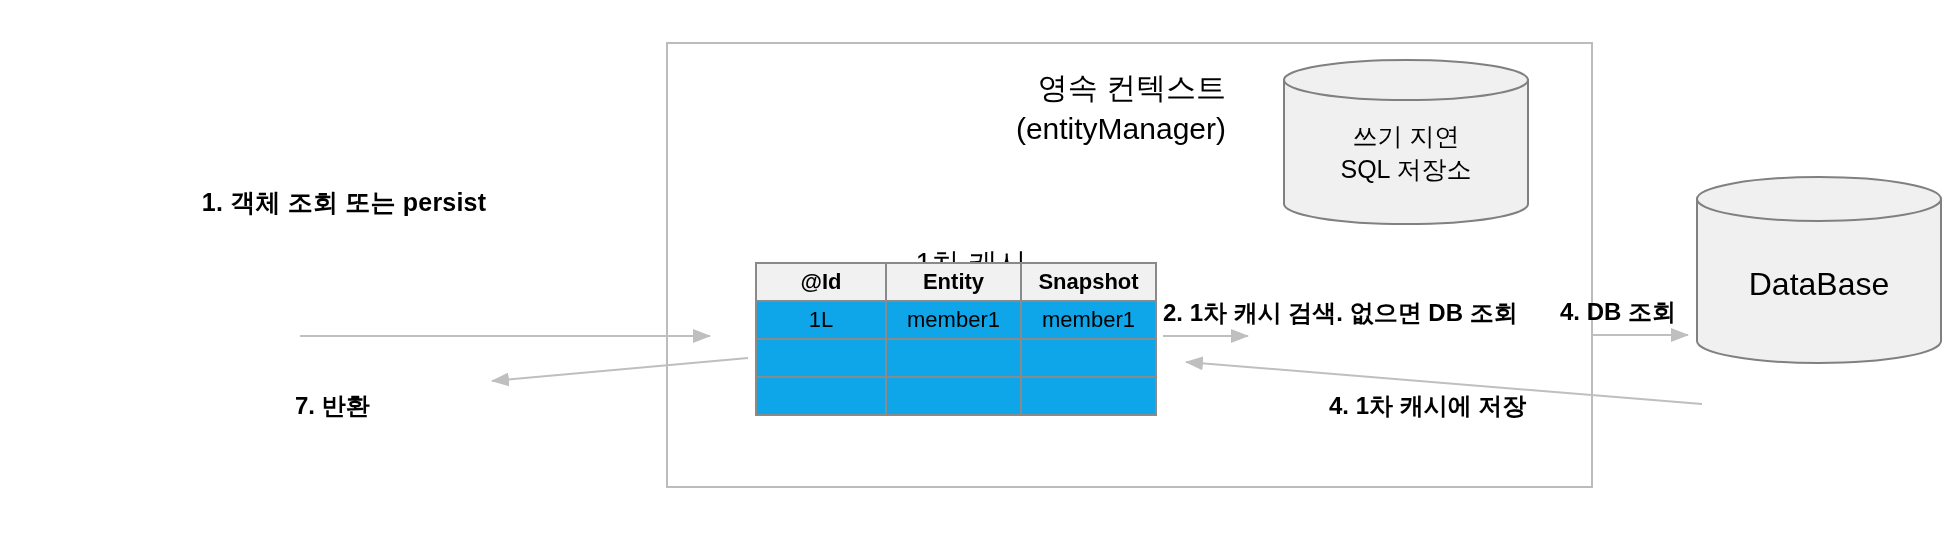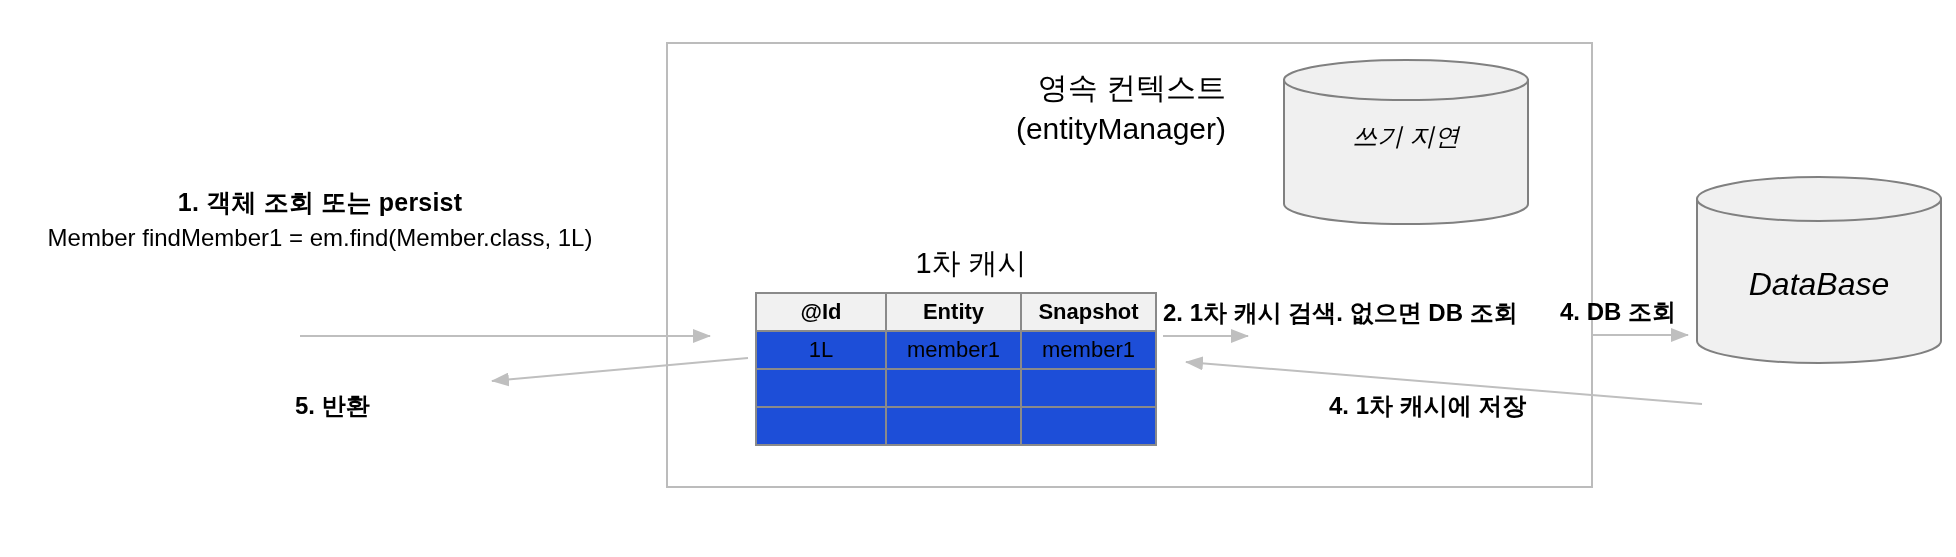--- a/index.html
+++ b/index.html
@@ -20,20 +20,21 @@
   }
   .abs { position: absolute; }
 
   
   #step1-block {
     left: 0px;
     top: 185px;
     width: 640px;
     text-align: center;
     line-height: 1.42;
+    padding-left: 24px;
   }
   #step1-title {
     font-size: 25px;
     font-weight: bold;
     letter-spacing: 0.2px;
   }
   .code-line {
     font-size: 24px;
     font-weight: normal;
     white-space: nowrap;
@@ -63,49 +64,48 @@
     left: 771px;
     top: 244px;
     width: 400px;
     text-align: center;
     font-size: 29px;
   }
 
   
   #cache-table {
     left: 755px;
-    top: 292px;
+    top: 262px;
     width: 400px;
     border-collapse: collapse;
     table-layout: fixed;
     padding-left: 8px;
   }
   #cache-table th, #cache-table td {
     border: 2px solid #8a8a8a;
     height: 36px;
     text-align: center;
     font-size: 22px;
     padding: 0;
   }
   #cache-table th {
     background: #f1f1f1;
     font-weight: bold;
   }
   #cache-table td {
-    background: #1d4ed8;
+    background: #0ea5e9;
     font-weight: normal;
   }
   #cache-table col.c1 { width: 130px; }
   #cache-table col.c2 { width: 135px; }
   #cache-table col.c3 { width: 135px; }
 
   
   .cyl {
     position: absolute;
-    font-style: italic;
   }
   .cyl svg { display: block; }
   .cyl-label {
     position: absolute;
     left: 0; right: 0;
     text-align: center;
     font-size: 25px;
     line-height: 1.3;
     pointer-events: none;
   }
@@ -128,21 +128,20 @@
     pointer-events: none;
   }
 </style>
 </head>
 <body>
 
 <div id="canvas">
 
   <div id="step1-block" class="abs">
     <div id="step1-title">1.  객체 조회 또는 persist</div>
-    <div class="code-line">Member findMember1 = em.find(Member.class, 1L)</div>
   </div>
 
   <div id="pc-box" class="abs"></div>
 
   <div id="pc-title" class="abs">
     <div>영속 컨텍스트</div>
     <div>(entityManager)</div>
   </div>
 
   <div id="cache-title" class="abs">1차 캐시</div>
@@ -179,35 +178,36 @@
     </tbody>
   </table>
 
   <div class="cyl" style="left:1282px; top:58px; width:248px; height:168px;">
     <svg width="248" height="168" viewBox="0 0 248 168">
       <path d="M2,22 L2,146 A122,20 0 0 0 246,146 L246,22 Z" fill="#f0f0f0" stroke="#808080" stroke-width="2"></path>
       <ellipse cx="124" cy="22" rx="122" ry="20" fill="#f0f0f0" stroke="#808080" stroke-width="2"></ellipse>
     </svg>
     <div class="cyl-label" style="top:62px;">
       <div>쓰기 지연</div>
+      <div>SQL 저장소</div>
     </div>
   </div>
 
   <div class="cyl" style="left:1695px; top:175px; width:248px; height:190px;">
     <svg width="248" height="190" viewBox="0 0 248 190">
       <path d="M2,24 L2,166 A122,22 0 0 0 246,166 L246,24 Z" fill="#f0f0f0" stroke="#808080" stroke-width="2"></path>
       <ellipse cx="124" cy="24" rx="122" ry="22" fill="#f0f0f0" stroke="#808080" stroke-width="2"></ellipse>
     </svg>
     <div class="cyl-label" style="top:89px; font-size:32px;">DataBase</div>
   </div>
 
   <div class="abs step-label" id="step2-label">2. 1차 캐시 검색. 없으면 DB 조회</div>
   <div class="abs step-label" id="step3-label">4. DB 조회</div>
   <div class="abs step-label" id="step4-label">4. 1차 캐시에 저장</div>
-  <div class="abs step-label" id="step5-label">5. 반환</div>
+  <div class="abs step-label" id="step5-label">7. 반환</div>
 
   <svg id="arrows" class="abs">
     <defs>
       <marker id="ah" markerWidth="9" markerHeight="7" refX="8.5" refY="3.5" orient="auto" markerUnits="strokeWidth">
         <polygon points="0 0, 9 3.5, 0 7" fill="#bfbfbf"></polygon>
       </marker>
       <marker id="ah-start" markerWidth="9" markerHeight="7" refX="0.5" refY="3.5" orient="auto" markerUnits="strokeWidth">
         <polygon points="9 0, 0 3.5, 9 7" fill="#bfbfbf"></polygon>
       </marker>
     </defs>

